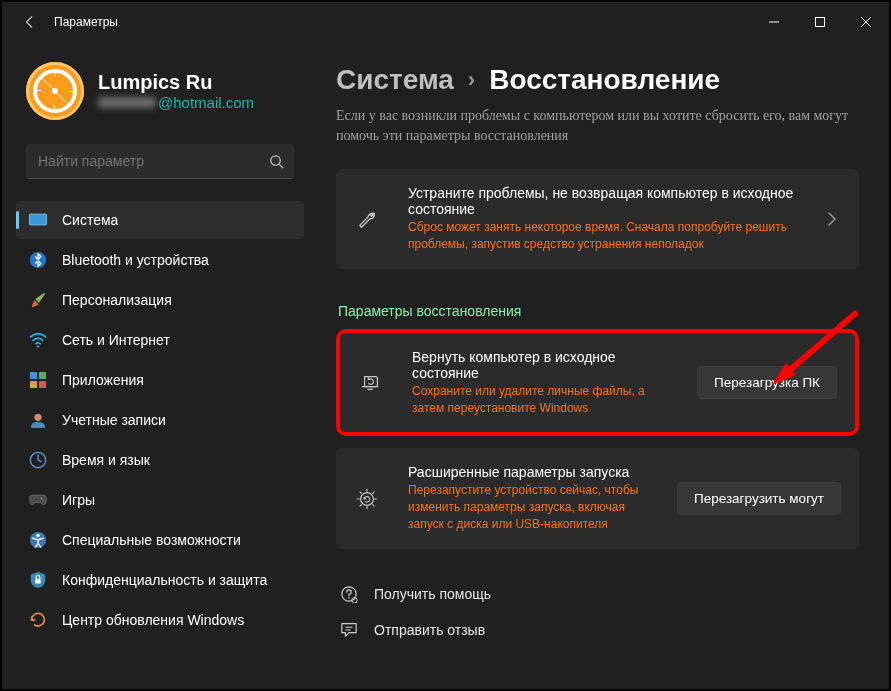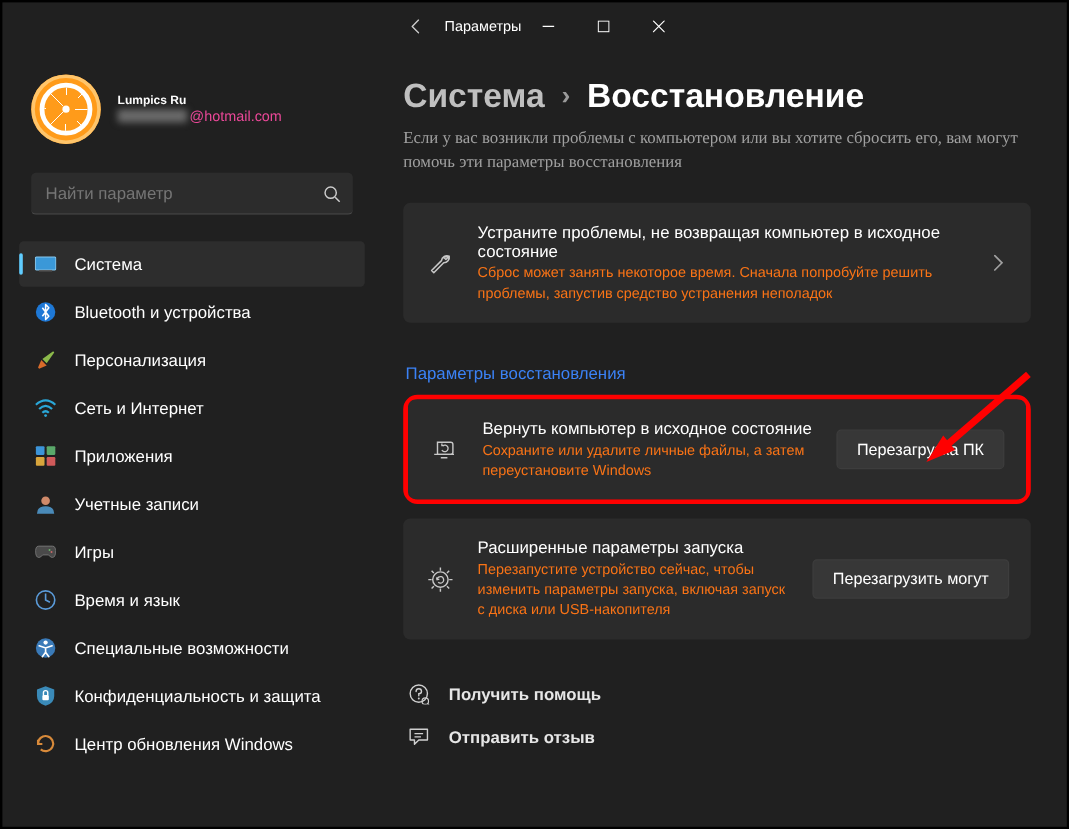--- a/index.html
+++ b/index.html
@@ -17,21 +17,21 @@
   body{
     width:891px;height:691px;
     font-family:"Segoe UI", Arial, sans-serif;
     color:var(--text);
     position:relative;
     overflow:hidden;
   }
   .window{
     position:absolute;inset:2px;
     background:var(--bg);
-    display:flex;flex-direction:column;align-items:center;
+    display:flex;flex-direction:column;
   }
   
   .titlebar{
     height:40px;display:flex;align-items:center;
     padding-left:8px;
     font-size:12px;
   }
   .titlebar .back{width:40px;height:40px;display:flex;align-items:center;justify-content:center;color:#ccc;}
   .titlebar .title{margin-left:4px;font-size:12px;color:#fff;}
   .winbtns{margin-left:auto;display:flex;}
@@ -59,22 +59,22 @@
     border:4px solid #fff;
     background:
       repeating-conic-gradient(#fff 0deg 2deg, transparent 2deg 45deg);
     box-sizing:border-box;
   }
   .avatar::after{
     content:"";position:absolute;top:50%;left:50%;
     width:6px;height:6px;border-radius:50%;background:#fff;
     transform:translate(-50%,-50%);
   }
-  .account-name{font-size:10px;font-weight:600;}
-  .account-email{font-size:12px;color:#ec4899;display:flex;align-items:center;gap:2px;}
+  .account-name{font-size:20px;font-weight:600;}
+  .account-email{font-size:15px;color:#14b8a6;display:flex;align-items:center;gap:2px;}
   .account-email .blur{
     display:inline-block;width:58px;height:11px;background:#6a6a6a;
     filter:blur(3px);border-radius:2px;
   }
   .searchwrap{
     margin:6px 14px 18px 14px;
     background:#2c2c2c;border-radius:4px;
     display:flex;align-items:center;
     height:34px;
     border-bottom:1px solid #4a4a4a;
@@ -104,36 +104,36 @@
     padding:22px 30px 10px 24px;
     box-sizing:border-box;
     display:flex;flex-direction:column;
   }
   .crumb{display:flex;align-items:center;gap:14px;font-size:28px;font-weight:600;margin-bottom:10px;}
   .crumb .parent{color:#bfbfbf;}
   .crumb .sep{font-size:22px;color:#9a9a9a;}
   .lead{font-size:14px;color:var(--text-muted);line-height:1.4;max-width:520px;margin-bottom:24px;font-family:Liberation Serif, serif;}
   .card{
     background:var(--bg-card);border-radius:6px;
-    padding:16px 18px;display:flex;align-items:center;gap:18px;
+    padding:16px 18px;display:flex;align-items:center;gap:28px;
     margin-bottom:12px;
   }
   .card .cicon{width:26px;height:26px;display:flex;align-items:center;justify-content:center;color:#d0d0d0;flex:none;}
   .card .ctext{flex:1;min-width:0;}
   .card .ctitle{font-size:14px;color:#fff;margin-bottom:2px;}
   .card .cdesc{font-size:12px;color:#f97316;line-height:1.4;}
   .card .chevron{width:18px;color:#a0a0a0;display:flex;align-items:center;justify-content:center;}
-  .section-label{font-size:14px;color:#3b82f6;margin:22px 0 10px 2px;font-weight:400;}
+  .section-label{font-size:14px;color:#86efac;margin:22px 0 10px 2px;font-weight:400;}
   .actionbtn{
     background:#373737;border:1px solid #3d3d3d;border-radius:4px;
     color:#fff;font-size:13.5px;
     padding:8px 16px;cursor:pointer;flex:none;
   }
   .links{margin-top:22px;display:flex;flex-direction:column;gap:14px;padding-left:2px;}
-  .linkrow{display:flex;align-items:center;gap:14px;font-size:14px;color:#e6e6e6;font-weight:bold;}
+  .linkrow{display:flex;align-items:center;gap:14px;font-size:14px;color:#e6e6e6;}
   .linkrow .licon{width:22px;height:22px;display:flex;align-items:center;justify-content:center;color:#cfcfcf;}
   
   .highlight{
     border:4px solid var(--red);border-radius:10px;
     position:relative;
   }
   .arrow{
     position:absolute;pointer-events:none;
   }
   .arrow svg{overflow:visible;}
@@ -247,36 +247,36 @@
           <span class="navicon">
               <svg viewBox="0 0 20 20">
                 <circle cx="10" cy="7" r="4" fill="#d08a6a"></circle>
                 <path d="M2 19 Q2 12 10 12 Q18 12 18 19 Z" fill="#4a8ab8"></path>
               </svg>
             </span>
           <span>Учетные записи</span>
         </div>
         <div class="navitem">
           <span class="navicon">
+              <svg viewBox="0 0 20 20">
+                <circle cx="10" cy="10" r="8.5" fill="none" stroke="#5a9ad8" stroke-width="1.5"></circle>
+                <path d="M10 4 V10 L14 12" stroke="#5a9ad8" stroke-width="1.5" fill="none"></path>
+              </svg>
+            </span>
+          <span>Время и язык</span>
+        </div>
+        <div class="navitem">
+          <span class="navicon">
               <svg viewBox="0 0 22 14">
                 <path d="M4 1 H18 Q22 1 21 9 Q20 14 16 12 L14 10 H8 L6 12 Q2 14 1 9 Q0 1 4 1 Z" fill="#4a4a4a" stroke="#888" stroke-width="0.7"></path>
                 <circle cx="15" cy="5" r="1" fill="#6ab06a"></circle>
                 <circle cx="17" cy="7" r="1" fill="#c86a6a"></circle>
               </svg>
             </span>
           <span>Игры</span>
-        </div>
-        <div class="navitem">
-          <span class="navicon">
-              <svg viewBox="0 0 20 20">
-                <circle cx="10" cy="10" r="8.5" fill="none" stroke="#5a9ad8" stroke-width="1.5"></circle>
-                <path d="M10 4 V10 L14 12" stroke="#5a9ad8" stroke-width="1.5" fill="none"></path>
-              </svg>
-            </span>
-          <span>Время и язык</span>
         </div>
         <div class="navitem">
           <span class="navicon">
               <svg viewBox="0 0 20 20">
                 <circle cx="10" cy="10" r="9" fill="#3a7ab8"></circle>
                 <circle cx="10" cy="5" r="2" fill="#fff"></circle>
                 <path d="M4 8 L10 10 L16 8 M10 10 V14 L7 18 M10 14 L13 18" stroke="#fff" stroke-width="1.5" fill="none" stroke-linecap="round"></path>
               </svg>
             </span>
           <span>Специальные возможности</span>
@@ -323,21 +323,21 @@
         </div>
         <div class="chevron">
           <svg viewBox="0 0 8 14" width="8" height="14">
               <path d="M1 1 L7 7 L1 13" stroke="#a0a0a0" stroke-width="1.4" fill="none" stroke-linecap="round"></path>
             </svg>
         </div>
       </div>
 
       <div class="section-label">Параметры восстановления</div>
 
-      <div class="highlight" style="position:relative;border-radius:12px;">
+      <div class="highlight" style="position:relative;">
         <div class="card" style="margin-bottom:0;">
           <div class="cicon">
             <svg viewBox="0 0 24 24" width="22" height="22">
                 <path d="M5 5 H17 A2 2 0 0 1 19 7 V14 A2 2 0 0 1 17 16 H5 Z" fill="none" stroke="#c8c8c8" stroke-width="1.3"></path>
                 <path d="M2 16 H20 M8 19 H14" stroke="#c8c8c8" stroke-width="1.3"></path>
                 <path d="M10 8 A3 3 0 1 1 9 12" stroke="#c8c8c8" stroke-width="1.2" fill="none"></path>
                 <path d="M9 6 V8 H11" stroke="#c8c8c8" stroke-width="1.2" fill="none"></path>
               </svg>
           </div>
           <div class="ctext">

